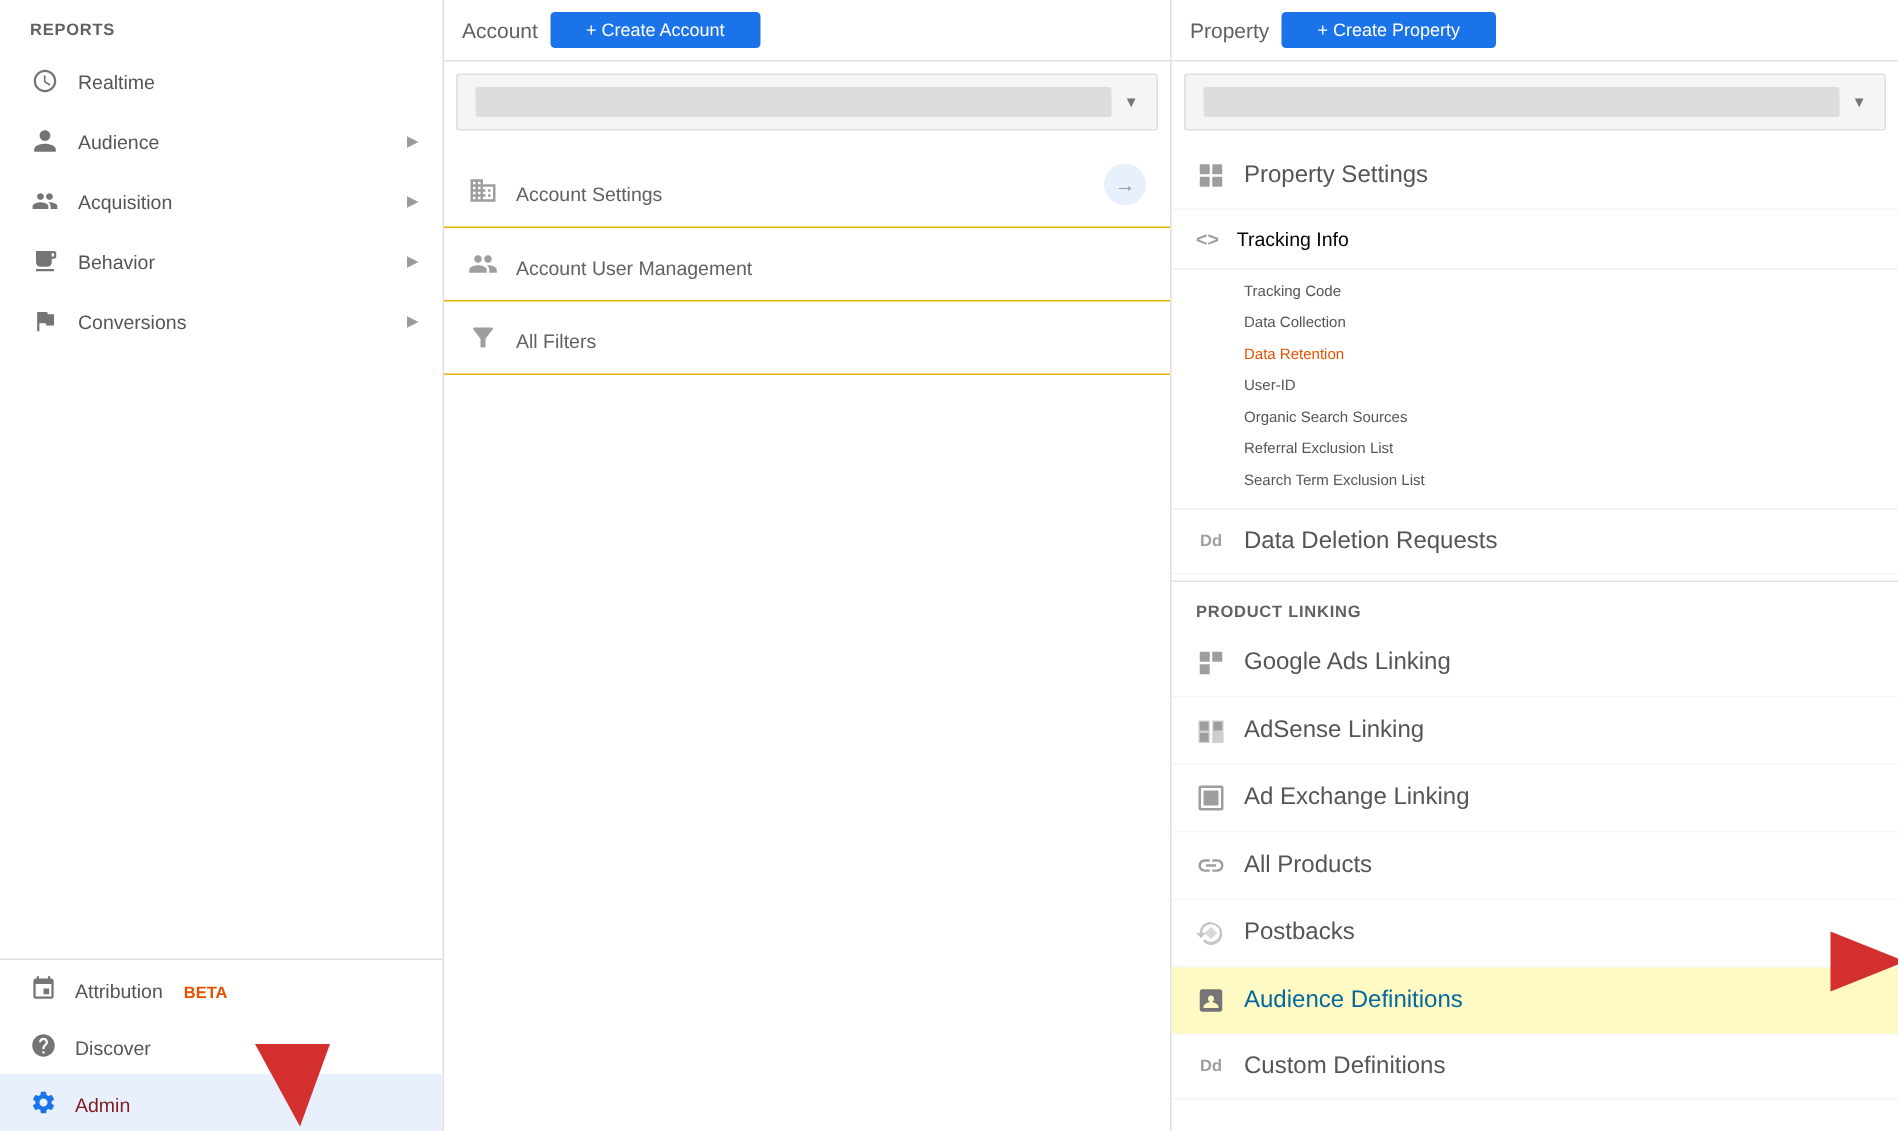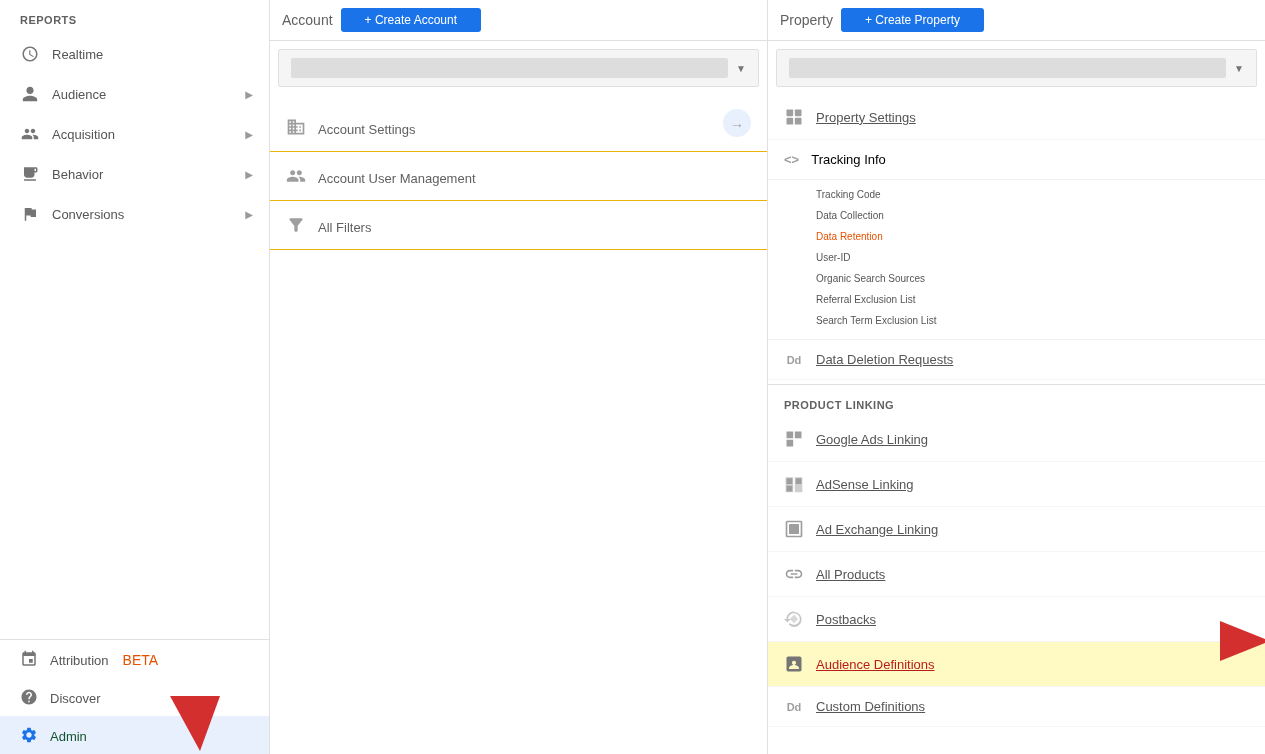--- a/index.html
+++ b/index.html
@@ -1,20 +1,20 @@
 <!DOCTYPE html>
 <html><head>
   <meta charset="utf-8">
   <style>
     * { margin: 0; padding: 0; box-sizing: border-box; }
     body { font-family: Arial, sans-serif; font-size: 13px; background: #f5f5f5; display: flex; width: 1265px; height: 754px; overflow: hidden; }
 
     
     .sidebar {
-      width: 270px;
+      width: 296px;
       background: #fff;
       display: flex;
       flex-direction: column;
       border-right: 1px solid #e0e0e0;
       height: 100%;
     }
     .sidebar-reports-label {
       font-size: 11px;
       color: #616161;
       font-weight: bold;
@@ -46,23 +46,23 @@
       cursor: pointer;
       color: #555;
       font-size: 13px;
       gap: 12px;
     }
     .sidebar-bottom-item.active-admin { background: #e8f0fe; }
     .sidebar-bottom-item svg { width: 18px; height: 18px; fill: #757575; }
     .sidebar-bottom-item.active-admin svg { fill: #1a73e8; }
     .sidebar-bottom-item.active-admin .item-label { color: #1a73e8; font-weight: 500; }
     .beta-badge {
-      font-size: 14px;
+      font-size: 11px;
       color: #e65100;
-      font-weight: normal;
+      font-weight: bold;
       vertical-align: super;
       margin-left: 2px;
     }
 
     
     .main-content {
       flex: 1;
       display: flex;
       flex-direction: column;
       height: 100%;
@@ -182,22 +182,22 @@
       align-items: center;
       padding: 12px 16px;
       border-bottom: 1px solid #f5f5f5;
       cursor: pointer;
       gap: 12px;
       color: #555;
       position: relative;
     }
     .property-menu-item.highlighted { background: #fff9c4; }
     .property-menu-item svg { width: 20px; height: 20px; fill: #9e9e9e; flex-shrink: 0; }
-    .property-menu-item .menu-label { font-size: 13px; color: #555; text-decoration: underline; }
-    .property-menu-item.highlighted .menu-label { color: #b91c1c; }
+    .property-menu-item .menu-label { font-size: 16px; color: #555; }
+    .property-menu-item.highlighted .menu-label { color: #0369a1; }
 
     .sub-menu {
       padding: 4px 0 8px 48px;
       background: #fff;
       border-bottom: 1px solid #f0f0f0;
     }
     .sub-menu-item {
       padding: 5px 0;
       font-size: 10px;
       color: #555;
@@ -299,21 +299,21 @@
       <svg viewBox="0 0 24 24" style="width:18px;height:18px;fill:#757575">
           <path d="M12 2C6.48 2 2 6.48 2 12s4.48 10 10 10 10-4.48 10-10S17.52 2 12 2zm1 17h-2v-2h2v2zm2.07-7.75l-.9.92C13.45 12.9 13 13.5 13 15h-2v-.5c0-1.1.45-2.1 1.17-2.83l1.24-1.26c.37-.36.59-.86.59-1.41 0-1.1-.9-2-2-2s-2 .9-2 2H8c0-2.21 1.79-4 4-4s4 1.79 4 4c0 .88-.36 1.68-.93 2.25z"></path>
         </svg>
       <span class="item-label">Discover</span>
     </div>
 
     <div class="sidebar-bottom-item active-admin">
       <svg viewBox="0 0 24 24" style="width:18px;height:18px;fill:#1a73e8">
           <path d="M19.14 12.94c.04-.3.06-.61.06-.94 0-.32-.02-.64-.07-.94l2.03-1.58c.18-.14.23-.41.12-.61l-1.92-3.32c-.12-.22-.37-.29-.59-.22l-2.39.96c-.5-.38-1.03-.7-1.62-.94l-.36-2.54c-.04-.24-.24-.41-.48-.41h-3.84c-.24 0-.43.17-.47.41l-.36 2.54c-.59.24-1.13.57-1.62.94l-2.39-.96c-.22-.08-.47 0-.59.22L2.74 8.87c-.12.21-.08.47.12.61l2.03 1.58c-.05.3-.09.63-.09.94s.02.64.07.94l-2.03 1.58c-.18.14-.23.41-.12.61l1.92 3.32c.12.22.37.29.59.22l2.39-.96c.5.38 1.03.7 1.62.94l.36 2.54c.05.24.24.41.48.41h3.84c.24 0 .44-.17.47-.41l.36-2.54c.59-.24 1.13-.56 1.62-.94l2.39.96c.22.08.47 0 .59-.22l1.92-3.32c.12-.22.07-.47-.12-.61l-2.01-1.58zM12 15.6c-1.98 0-3.6-1.62-3.6-3.6s1.62-3.6 3.6-3.6 3.6 1.62 3.6 3.6-1.62 3.6-3.6 3.6z"></path>
         </svg>
-      <span class="item-label" style="color:#14532d;font-weight:500;">Admin</span>
+      <span class="item-label" style="color:#7f1d1d;font-weight:500;">Admin</span>
     </div>
   </div>
 
   <div style="position:relative;height:0;">
     <div style="position:absolute;left:160px;bottom:-10px;z-index:20;">
       <svg width="70" height="70" viewBox="0 0 70 70">
         <polygon points="10,5 60,5 40,60" fill="#d32f2f"></polygon>
       </svg>
     </div>
   </div>

